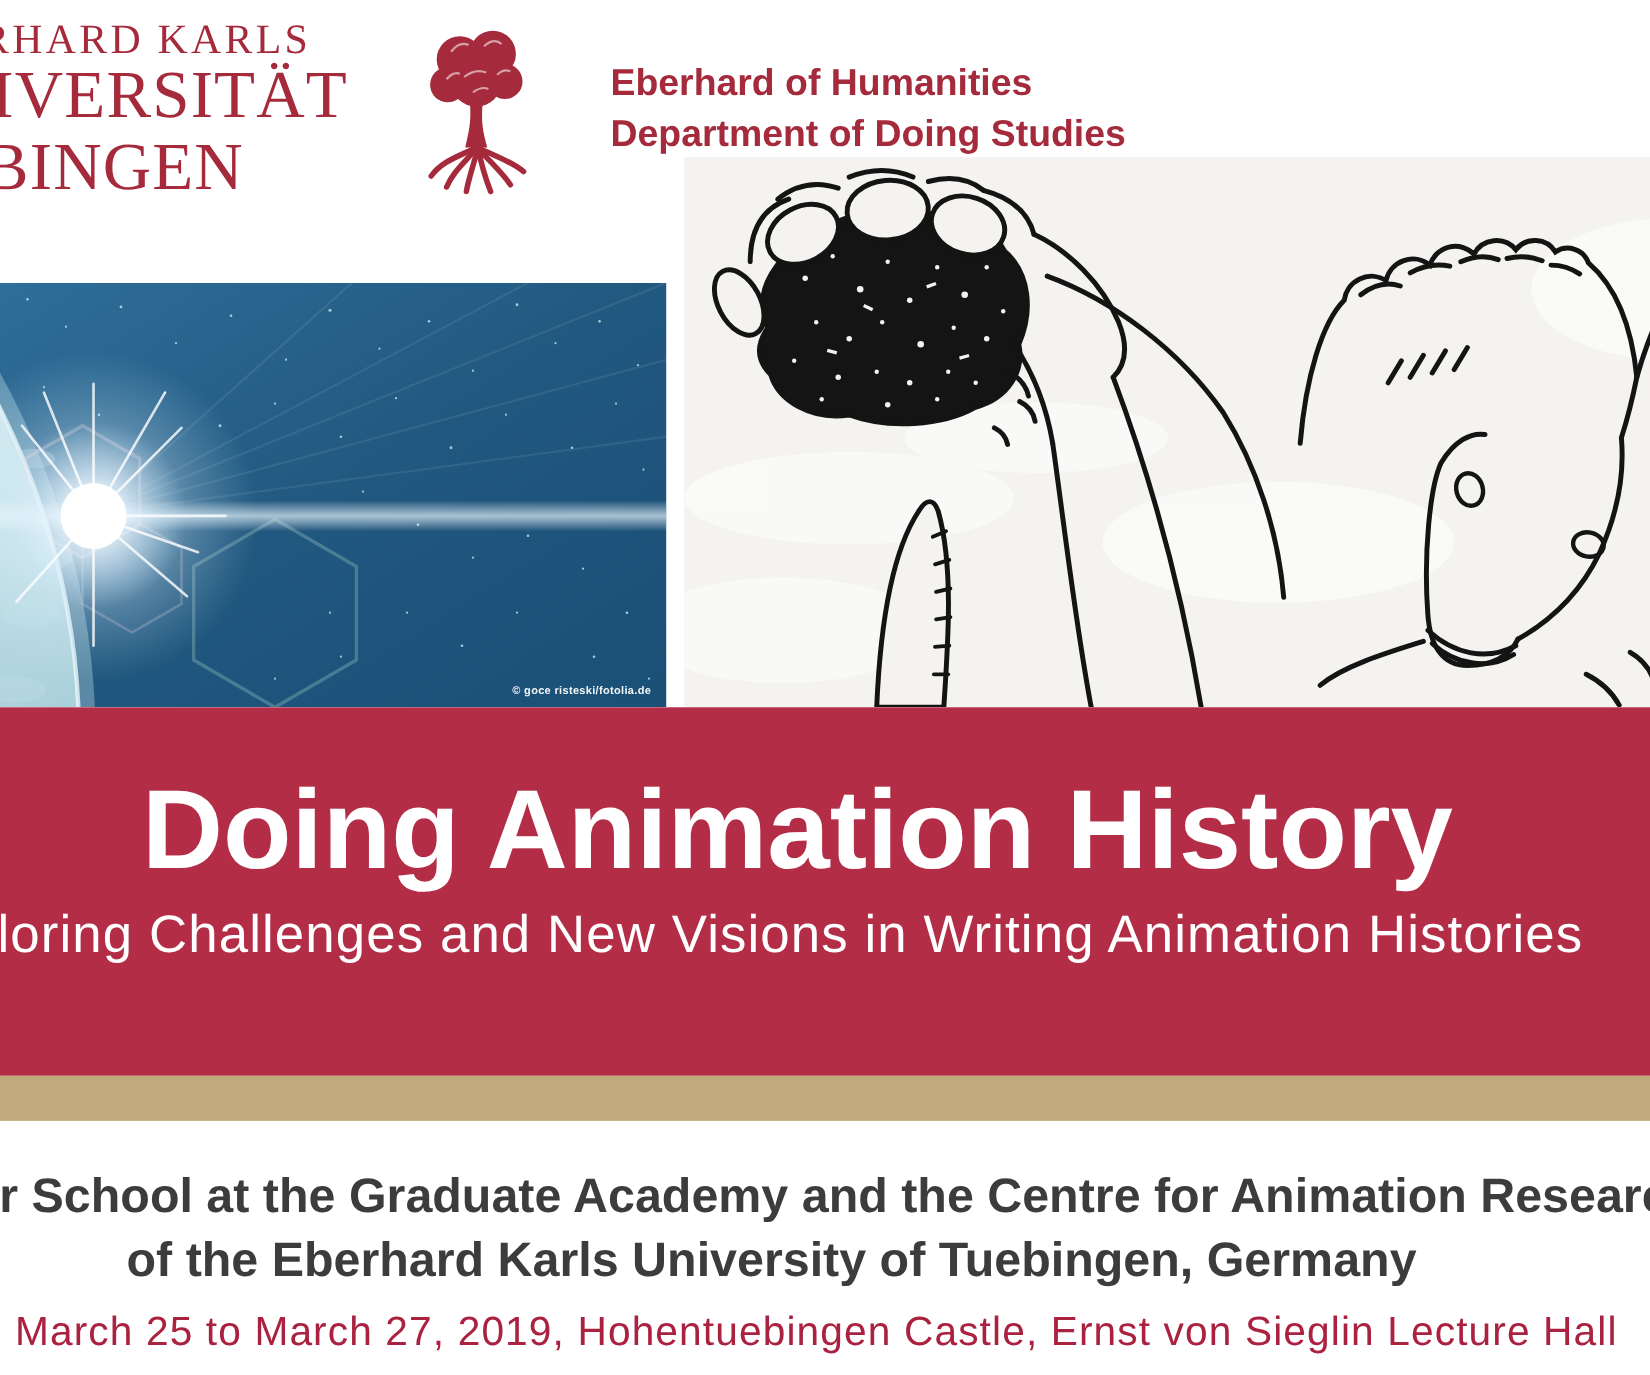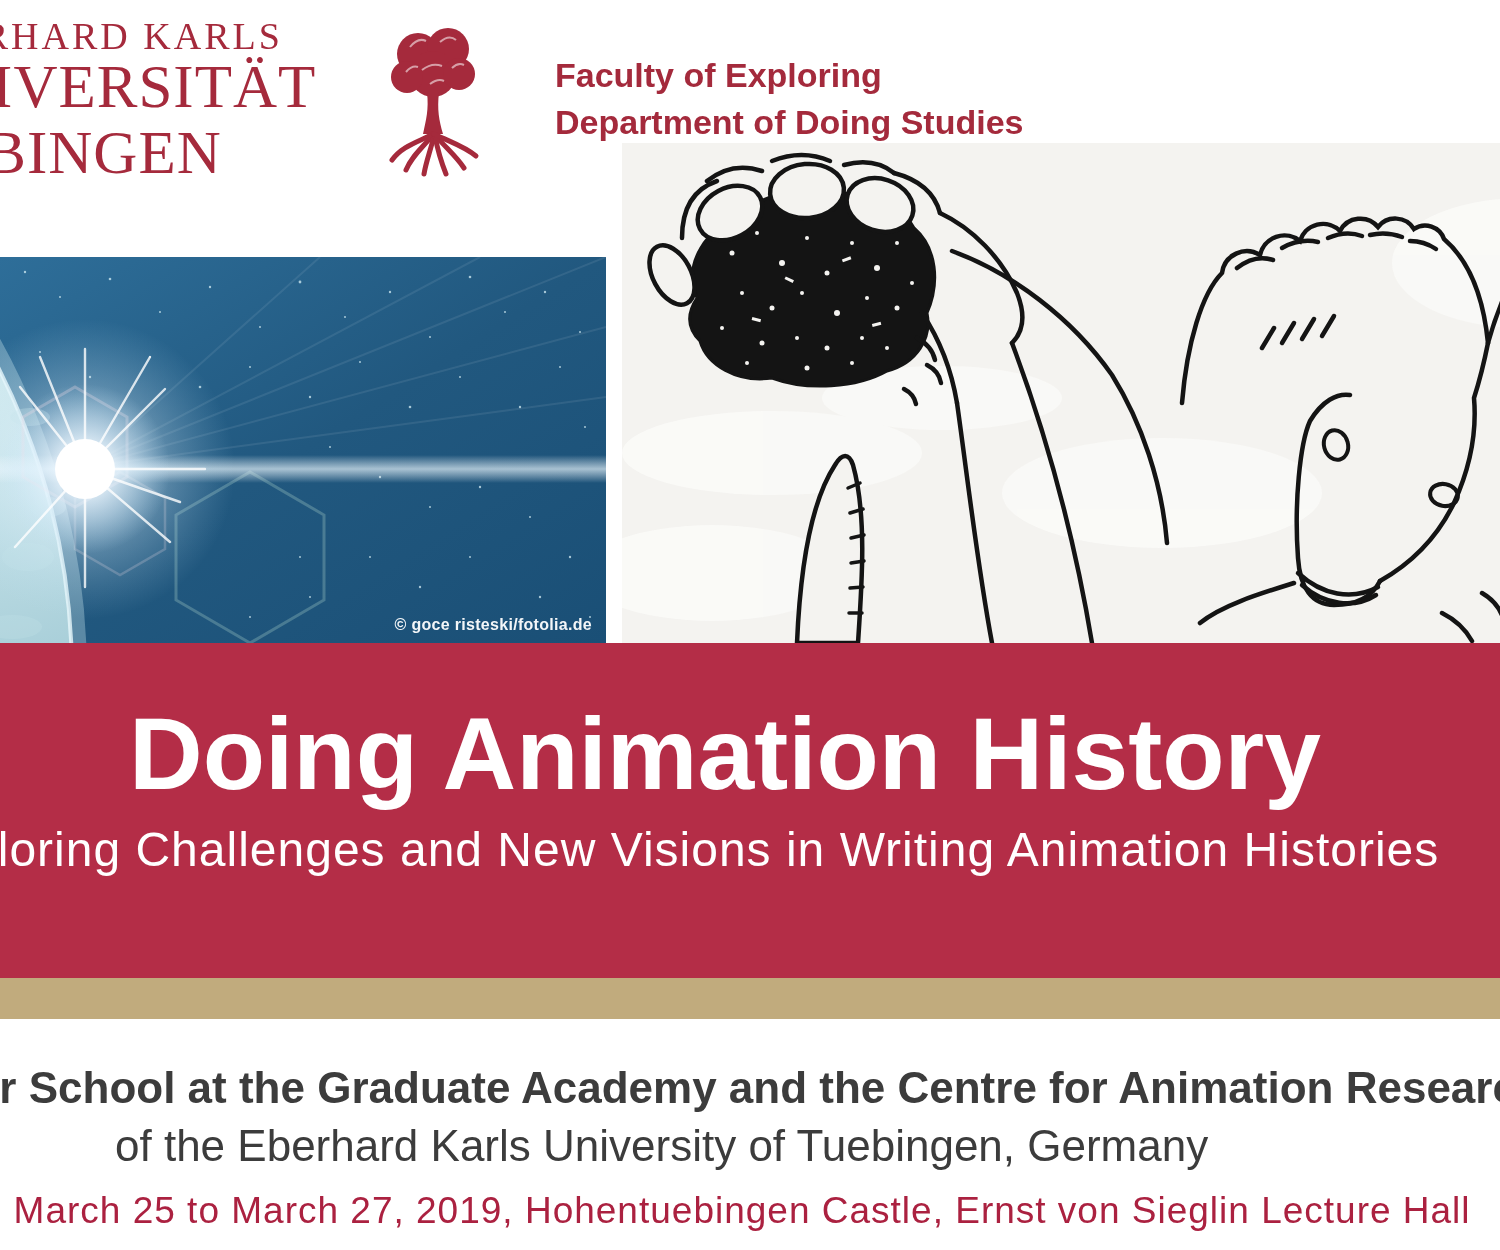--- a/index.html
+++ b/index.html
@@ -17,40 +17,40 @@
   .logo-l3{position:absolute;left:0;top:110px;font-size:61px;letter-spacing:1px;}
   .tree{position:absolute;left:498px;top:22px;width:92px;height:160px;}
 
   .fac{position:absolute;left:665px;top:52px;color:#A42A3C;font-weight:bold;
     font-size:34px;line-height:47px;white-space:nowrap;}
 
   
   .earth{position:absolute;left:110px;top:257px;width:606px;height:386px;overflow:hidden;}
   .earth svg{position:absolute;left:0;top:0;}
   .credit{position:absolute;right:14px;bottom:9px;color:#ffffff;opacity:.95;
-    font-size:16px;font-weight:bold;letter-spacing:.3px;}
+    font-size:10px;font-weight:bold;letter-spacing:.3px;}
 
   
   .dino{position:absolute;left:732px;top:143px;width:988px;height:500px;overflow:hidden;background:#f4f3f0;}
   .dino svg{position:absolute;left:0;top:0;}
 
   
   .banner{position:absolute;left:0;top:643px;width:1720px;height:335px;background:#B42D47;}
   .title{position:absolute;left:0;top:60px;width:100%;text-align:center;
     transform:translateX(-25px);color:#fff;font-weight:bold;font-size:102px;
     line-height:1;white-space:nowrap;}
   .subtitle{position:absolute;left:22px;top:183px;color:#fff;font-size:48px;
     letter-spacing:1px;line-height:1;white-space:nowrap;}
 
   .gold{position:absolute;left:0;top:978px;width:1720px;height:41px;background:#C1AB7D;}
 
   
   .f1{position:absolute;left:-10px;top:1066px;font-size:44px;font-weight:bold;
     color:#3C3C3C;white-space:nowrap;line-height:1;}
-  .f2{position:absolute;left:225px;top:1124px;font-size:44px;font-weight:normal;
+  .f2{position:absolute;left:225px;top:1124px;font-size:44px;font-weight:bold;
     color:#3C3C3C;white-space:nowrap;line-height:1;text-align:right;}
   .f3{position:absolute;left:22px;top:1192px;font-size:37px;letter-spacing:1px;
     color:#AB2140;white-space:nowrap;line-height:1;}
 </style>
 </head>
 <body>
 
 <div class="slide">
 
   <div class="logo-text" style="width:600px;height:180px;">
@@ -80,21 +80,21 @@
       <path d="M45,112 C30,120 14,124 4,138"></path>
       <path d="M45,113 C34,126 24,134 18,148"></path>
       <path d="M46,114 C42,130 38,140 36,152"></path>
       <path d="M47,114 C50,130 54,142 58,152"></path>
       <path d="M47,113 C58,126 68,134 76,146"></path>
       <path d="M46,112 C62,120 76,124 88,134"></path>
     </g>
   </svg>
 
   <div class="fac">
-    <div>Faculty of Exploring</div>
+    <div>Eberhard of Humanities</div>
     <div>Department of Doing Studies</div>
   </div>
 
   <div class="earth">
     <svg width="606" height="386" viewBox="0 0 606 386">
       <defs>
         <linearGradient id="bgG" x1="0" y1="0" x2="1" y2="1">
           <stop offset="0" stop-color="#2e6e99"></stop>
             <stop offset=".5" stop-color="#21587f"></stop>
             <stop offset="1" stop-color="#1a4f76"></stop>

